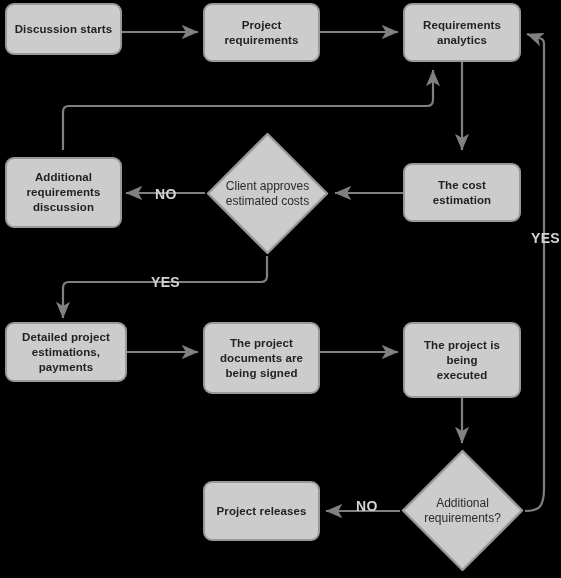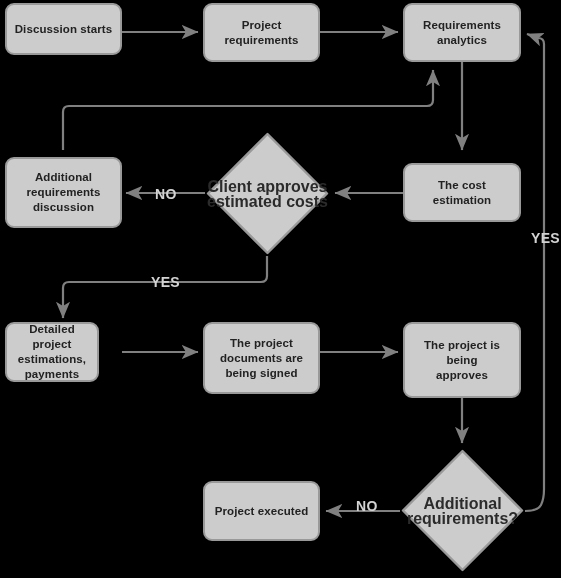--- a/index.html
+++ b/index.html
@@ -49,22 +49,22 @@
   .diamond-shape {
     position: absolute;
     left: 0;
     top: 0;
     width: 100%;
     height: 100%;
   }
   .node-diamond .node-label {
     position: relative;
     color: #2b2b2b;
-    font-size: 16px;
-    font-weight: bold;
+    font-size: 12px;
+    font-weight: normal;
     line-height: 15px;
     z-index: 2;
     width: 100%;
   }
   .edge-label {
     position: absolute;
     color: #d3d3d3;
     font-size: 14px;
     font-weight: bold;
     letter-spacing: 0.3px;
@@ -134,55 +134,55 @@
   </div>
 
   <div class="node node-box" style="left:5px; top:157px; width:117px; height:71px;">
     <span class="node-label">
       <span>Additional</span><br>
       <span>requirements</span><br>
       <span>discussion</span>
     </span>
   </div>
 
-  <div class="node node-box" style="left:5px; top:322px; width:94px; height:60px;">
+  <div class="node node-box" style="left:5px; top:322px; width:122px; height:60px;">
     <span class="node-label">
       <span>Detailed project</span><br>
       <span>estimations,</span><br>
       <span>payments</span>
     </span>
   </div>
 
   <div class="node node-box" style="left:203px; top:322px; width:117px; height:72px;">
     <span class="node-label">
       <span>The project</span><br>
       <span>documents are</span><br>
       <span>being signed</span>
     </span>
   </div>
 
   <div class="node node-box" style="left:403px; top:322px; width:118px; height:76px;">
     <span class="node-label">
       <span>The project is being</span><br>
-      <span>approves</span>
+      <span>executed</span>
     </span>
   </div>
 
   <div class="node node-diamond" style="left:400px; top:448px; width:125px; height:125px;">
     <svg class="diamond-shape" viewBox="0 0 125 125">
       <path d="M62.5,3 L122,62.5 L62.5,122 L3,62.5 Z" fill="#cccccc" stroke="#999999" stroke-width="2.4" stroke-linejoin="round"></path>
     </svg>
     <span class="node-label">
       <span>Additional</span><br>
       <span>requirements?</span>
     </span>
   </div>
 
   <div class="node node-box" style="left:203px; top:481px; width:117px; height:60px;">
-    <span class="node-label">Project executed</span>
+    <span class="node-label">Project releases</span>
   </div>
 
   <span class="edge-label" style="left:155px; top:186px;">NO</span>
 
   <span class="edge-label" style="left:151px; top:274px;">YES</span>
 
   <span class="edge-label" style="left:531px; top:230px;">YES</span>
 
   <span class="edge-label" style="left:356px; top:498px;">NO</span>
 

